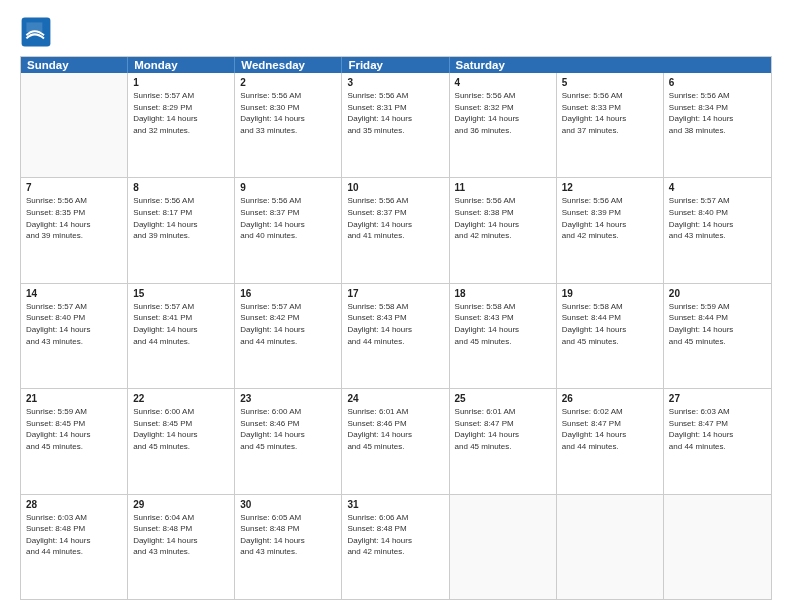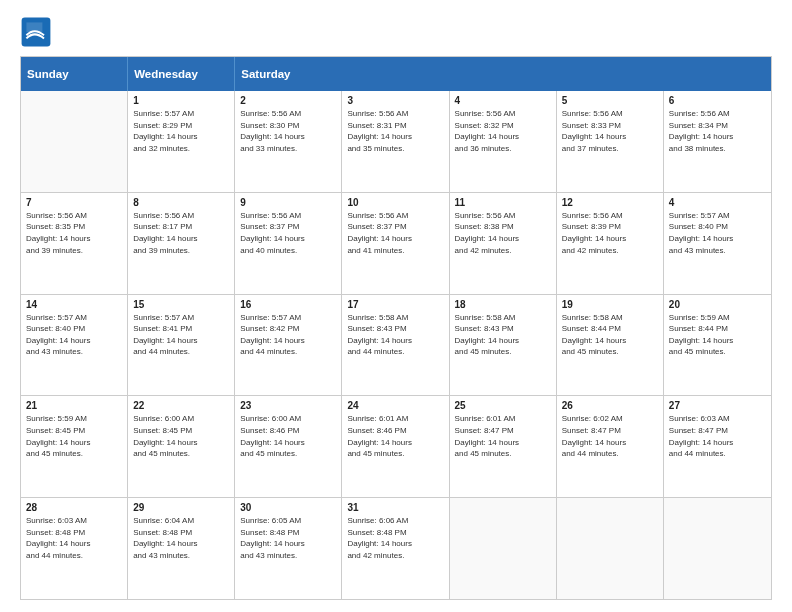--- a/index.html
+++ b/index.html
@@ -60,21 +60,21 @@
     }
     .cal-header {
       display: grid;
       grid-template-columns: repeat(7, 1fr);
       background: #2a6db5;
     }
     .cal-header-cell {
       color: #fff;
       font-size: 11.5px;
       font-weight: bold;
-      padding: 11px 6px;
+      padding: 2px 6px;
       text-align: left;
       border-right: 1px solid #5090cc;
     }
     .cal-header-cell:last-child { border-right: none; }
     .cal-body {
       flex: 1;
       display: flex;
       flex-direction: column;
     }
     .cal-row {
@@ -126,21 +126,23 @@
     </div>
     <div class="title-block">
       <div class="main-title"></div>
       <div class="subtitle"></div>
     </div>
   </div>
 
   <div class="calendar">
     <div class="cal-header">
     <div class="cal-header-cell">Sunday</div>
+        <div class="cal-header-cell">Monday</div>
         <div class="cal-header-cell">Wednesday</div>
+        <div class="cal-header-cell">Friday</div>
         <div class="cal-header-cell">Saturday</div>
       </div>
     <div class="cal-body">
     <div class="cal-row">
           <div class="cal-cell empty"></div>
           <div class="cal-cell">
             <div class="day-num">1</div>
             <div class="cell-line">Sunrise: 5:57 AM</div>
             <div class="cell-line">Sunset: 8:29 PM</div>
             <div class="cell-line">Daylight: 14 hours</div>

